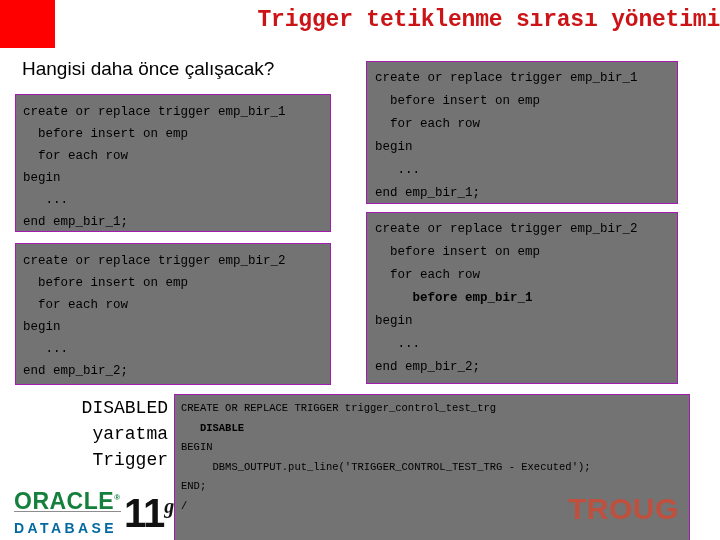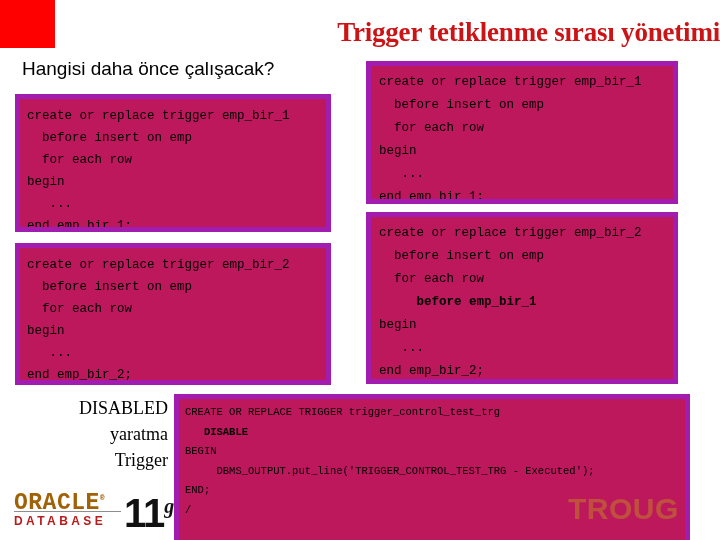--- a/index.html
+++ b/index.html
@@ -23,49 +23,49 @@
     top: 0;
     width: 55px;
     height: 48px;
     background: #FE0000;
   }
 
   
   .slide-title {
     position: absolute;
     left: 250px;
-    top: 16px;
+    top: 4px;
     width: 470px;
     text-align: right;
     color: #CC1417;
-    font-family: Liberation Serif, serif;
-    font-weight: bold;
-    font-size: 27px;
+    font-family: Liberation Mono, monospace;
+    font-weight: bold;
+    font-size: 23px;
     line-height: 32px;
     letter-spacing: -0.2px;
     white-space: nowrap;
   }
 
   
   .question {
     position: absolute;
     left: 22px;
     top: 57px;
     color: #000000;
     font-family: "Liberation Sans", sans-serif;
     font-size: 19px;
     line-height: 24px;
     white-space: nowrap;
   }
 
   
   .code-box {
     position: absolute;
-    border: 5px solid #a21caf;
-    background: #be185d;
+    border: 1px solid #a21caf;
+    background: #737373;
     box-sizing: border-box;
     font-family: "Liberation Mono", "DejaVu Sans Mono", monospace;
     color: #000000;
     overflow: hidden;
   }
   .code-box .line {
     white-space: pre;
     font-family: "Liberation Mono", "DejaVu Sans Mono", monospace;
   }
   .code-box .line.bold {
@@ -111,40 +111,40 @@
   .box-bottom .line { line-height: 19.5px; }
 
   
   .caption {
     position: absolute;
     left: 40px;
     top: 395px;
     width: 128px;
     text-align: right;
     color: #000000;
-    font-family: Liberation Serif, serif;
+    font-family: Liberation Mono, monospace;
     font-size: 18px;
     line-height: 26px;
     white-space: nowrap;
   }
 
   
   .oracle-logo {
     position: absolute;
     left: 14px;
     top: 486px;
     width: 170px;
     height: 46px;
   }
   .oracle-word {
     position: absolute;
     left: 0;
     top: 0;
-    color: #a16207;
-    font-family: Liberation Mono, monospace;
+    color: #15803d;
+    font-family: Liberation Sans, sans-serif;
     font-weight: bold;
     font-size: 23px;
     line-height: 23px;
     letter-spacing: 0.5px;
     white-space: nowrap;
   }
   .oracle-reg {
     font-size: 8px;
     vertical-align: super;
     font-weight: bold;
@@ -153,25 +153,25 @@
     position: absolute;
     left: 0;
     top: 25px;
     width: 107px;
     height: 1px;
     background: #8d8d8d;
   }
   .oracle-db {
     position: absolute;
     left: 0;
-    top: 28px;
-    color: #b91c1c;
-    font-family: "Liberation Sans", sans-serif;
-    font-weight: bold;
-    font-size: 12px;
+    top: 35px;
+    color: #0369a1;
+    font-family: "Liberation Sans", sans-serif;
+    font-weight: bold;
+    font-size: 14px;
     line-height: 14px;
     letter-spacing: 3.4px;
     white-space: nowrap;
   }
   .oracle-11 {
     position: absolute;
     left: 110px;
     top: -2px;
     color: #111111;
     font-family: "Liberation Sans", sans-serif;

